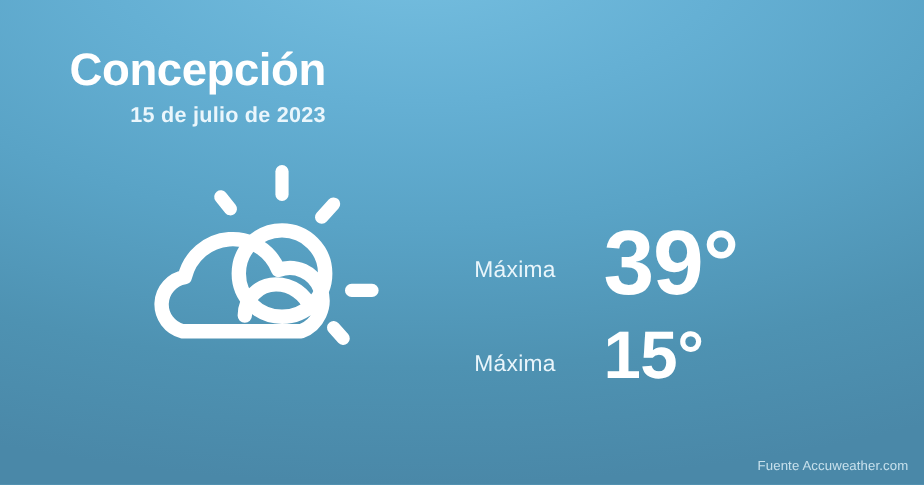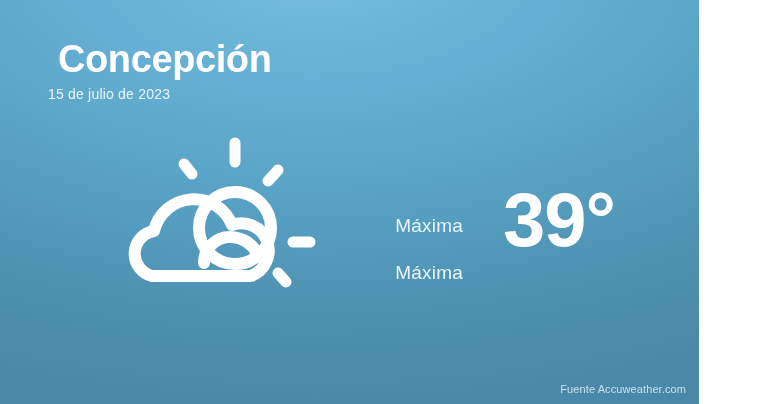--- a/index.html
+++ b/index.html
@@ -10,21 +10,21 @@
   body {
     width: 770px;
     height: 404px;
     overflow: hidden;
     font-family: "Liberation Sans", sans-serif;
     -webkit-font-smoothing: antialiased;
   }
 
   .widget {
     position: relative;
-    width: 699px;
+    width: 770px;
     height: 404px;
     box-sizing: border-box;
     background: #5ca7c9;
     background-image:
       radial-gradient(ellipse 120% 110% at 45% -10%,
         #76bfe0 0%,
         #65b0d4 28%,
         #59a3c6 52%,
         #4e92b2 78%,
         #4a88a8 100%);
@@ -43,26 +43,27 @@
     font-weight: bold;
     line-height: 1.05;
     letter-spacing: -0.4px;
     color: #ffffff;
     white-space: nowrap;
   }
   .date-line {
     margin: 0;
     margin-top: 6px;
     margin-left: -10px;
-    font-size: 14px;
-    font-weight: normal;
+    font-size: 18px;
+    font-weight: bold;
     line-height: 1.2;
     letter-spacing: 0.2px;
     color: #eaf6fc;
     white-space: nowrap;
+    text-align: right;
   }
 
   
   .icon-wrap {
     position: absolute;
     left: 108px;
     top: 128px;
     width: 215px;
     height: 175px;
   }
@@ -181,20 +182,21 @@
 
   <div class="readings">
 
     <div class="reading-row row-max">
       <span class="reading-label">Máxima</span>
       <span class="reading-value">39°</span>
     </div>
 
     <div class="reading-row row-min">
       <span class="reading-label">Máxima</span>
+      <span class="reading-value">15°</span>
     </div>
 
 
   </div>
 
   <div class="footer-source">Fuente Accuweather.com</div>
 
 </div>
 
 </body></html>

